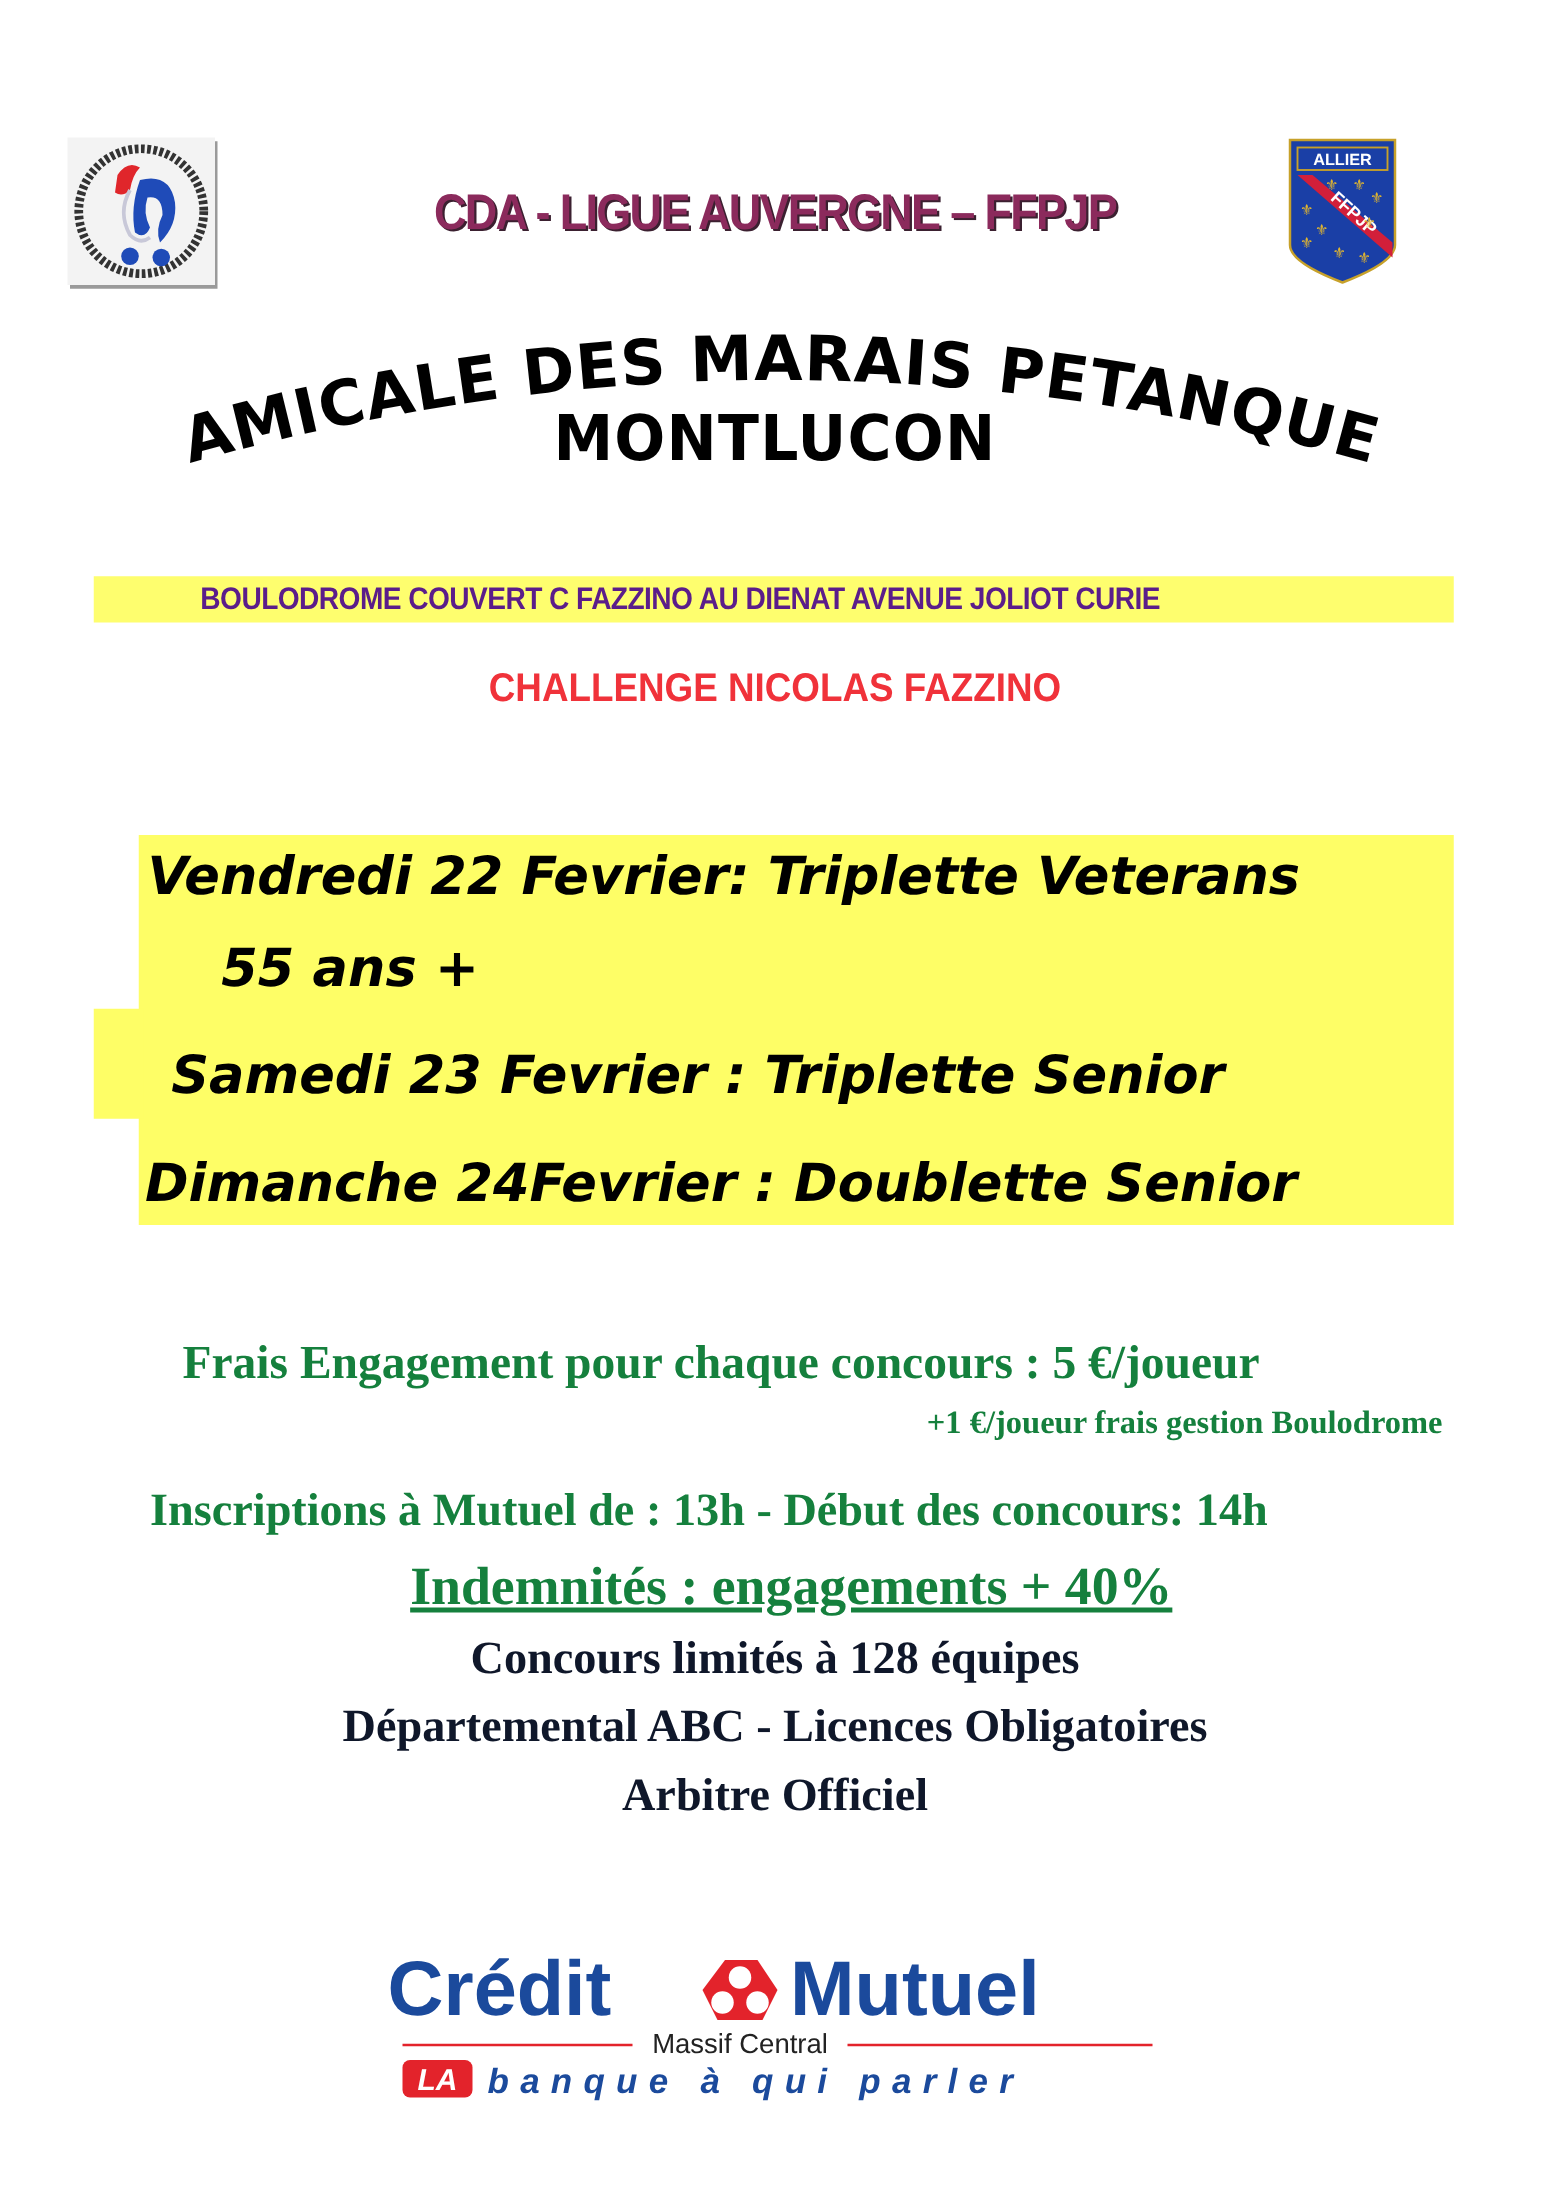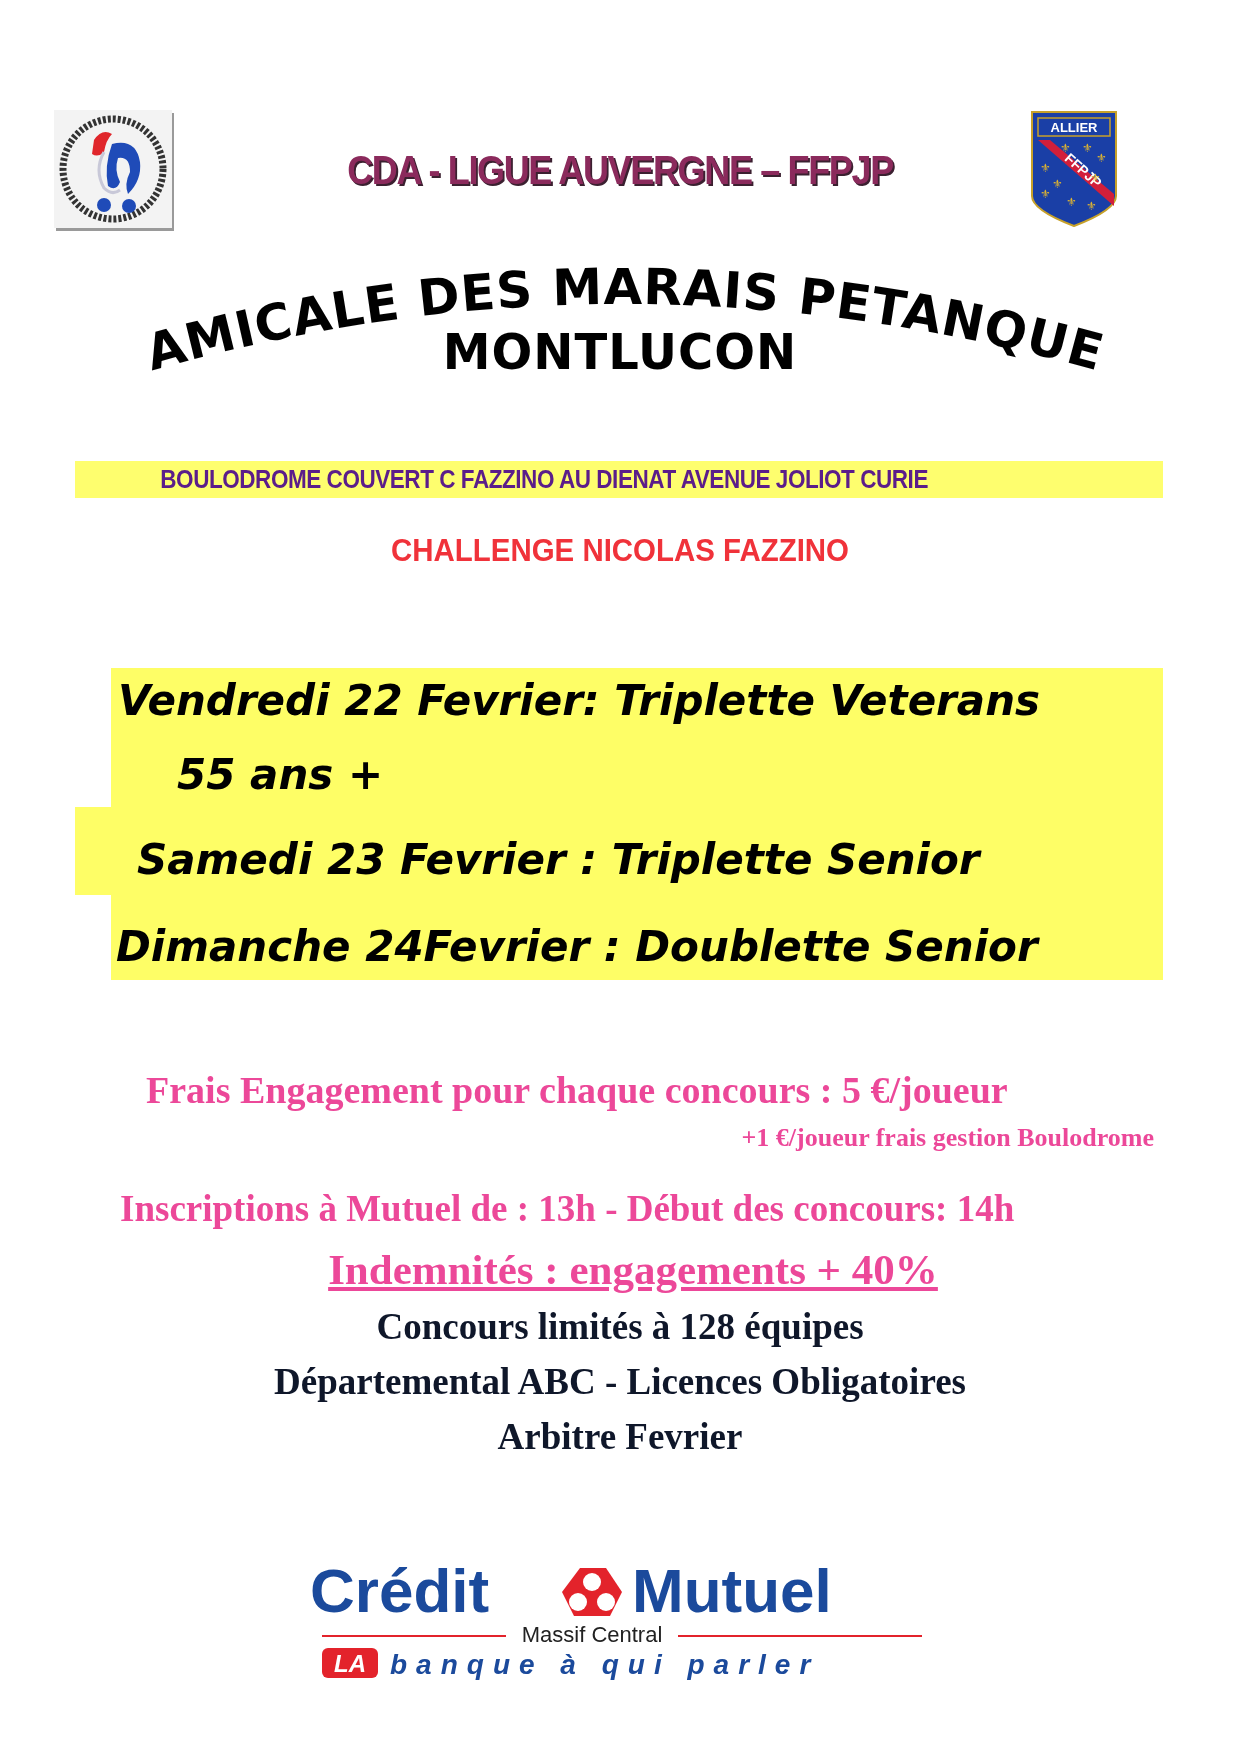--- a/index.html
+++ b/index.html
@@ -18,21 +18,21 @@
   .venue-band { left:75px; top:461px; width:1088px; height:37px; background:#fefe6e; }
   .venue-text { left:75px; width:1172px; top:465px; padding-right:0; font-weight:bold; font-size:25px; color:#5b1d8a; letter-spacing:-0.5px; }
   .venue-text span { display:inline-block; transform:scaleX(0.9); transform-origin:right center; margin-right:38px; }
 
   .challenge { left:0; width:1240px; top:532px; text-align:center; font-weight:bold; font-size:32px; color:#f0323a; transform:scaleX(0.92); }
 
   .yellow-main { left:111px; top:668px; width:1052px; height:312px; background:#fefe66; }
   .yellow-tab { left:75px; top:807px; width:40px; height:88px; background:#fefe66; }
   .day { font-family:"DejaVu Sans", sans-serif; font-weight:bold; font-style:italic; font-size:42px; color:#000; white-space:nowrap; }
 
-  .fees { font-family:"Liberation Serif", serif; font-weight:bold; color:#ec4899; white-space:nowrap; }
+  .fees { font-family:"Liberation Serif", serif; font-weight:bold; color:#15803d; white-space:nowrap; }
   .info { font-family:"Liberation Serif", serif; font-weight:bold; color:#0f172a; font-size:37px; left:0; width:1240px; text-align:center; }
 
   .cm-logo { left:310px; top:1550px; width:620px; height:140px; }
 </style>
 </head>
 <body>
 
 <div class="abs ffpjp-logo">
   <svg width="118" height="118" viewBox="0 0 118 118">
     <circle cx="59" cy="59" r="50" fill="none" stroke="#333" stroke-width="7" stroke-dasharray="3 2"></circle>
@@ -90,21 +90,21 @@
 <div class="abs day" style="left:137px; top:835px;">Samedi 23 Fevrier : Triplette Senior</div>
 <div class="abs day" style="left:116px; top:922px;font-style:italic;">Dimanche 24Fevrier : Doublette Senior</div>
 
 <div class="abs fees" style="left:146px; top:1068px; font-size:38px;">Frais Engagement pour chaque concours : 5 €/joueur</div>
 <div class="abs fees" style="right:86px; top:1123px; font-size:26px;">+1 €/joueur frais gestion Boulodrome</div>
 <div class="abs fees" style="left:120px; top:1187px; font-size:37px;">Inscriptions  à Mutuel de : 13h - Début des concours: 14h</div>
 <div class="abs fees" style="left:13px; width:1240px; text-align:center; top:1245px; font-size:43px; text-decoration:underline;">Indemnités : engagements + 40%</div>
 
 <div class="abs info" style="top:1305px;">Concours limités à 128 équipes</div>
 <div class="abs info" style="top:1360px;">Départemental ABC - Licences Obligatoires</div>
-<div class="abs info" style="top:1415px;">Arbitre Fevrier</div>
+<div class="abs info" style="top:1415px;">Arbitre Officiel</div>
 
 <svg class="abs cm-logo" viewBox="0 0 620 140">
   <text x="0" y="62" font-family="Liberation Sans, sans-serif" font-weight="bold" font-size="62" fill="#1b4a9c">Crédit</text>
   <g>
     <polygon points="270,18 296,18 312,42 300,66 264,66 252,42" fill="#e3232b"></polygon>
     <circle cx="282" cy="32" r="9" fill="#fff"></circle>
     <circle cx="268" cy="52" r="9" fill="#fff"></circle>
     <circle cx="296" cy="52" r="9" fill="#fff"></circle>
   </g>
   <text x="322" y="62" font-family="Liberation Sans, sans-serif" font-weight="bold" font-size="62" fill="#1b4a9c">Mutuel</text>

